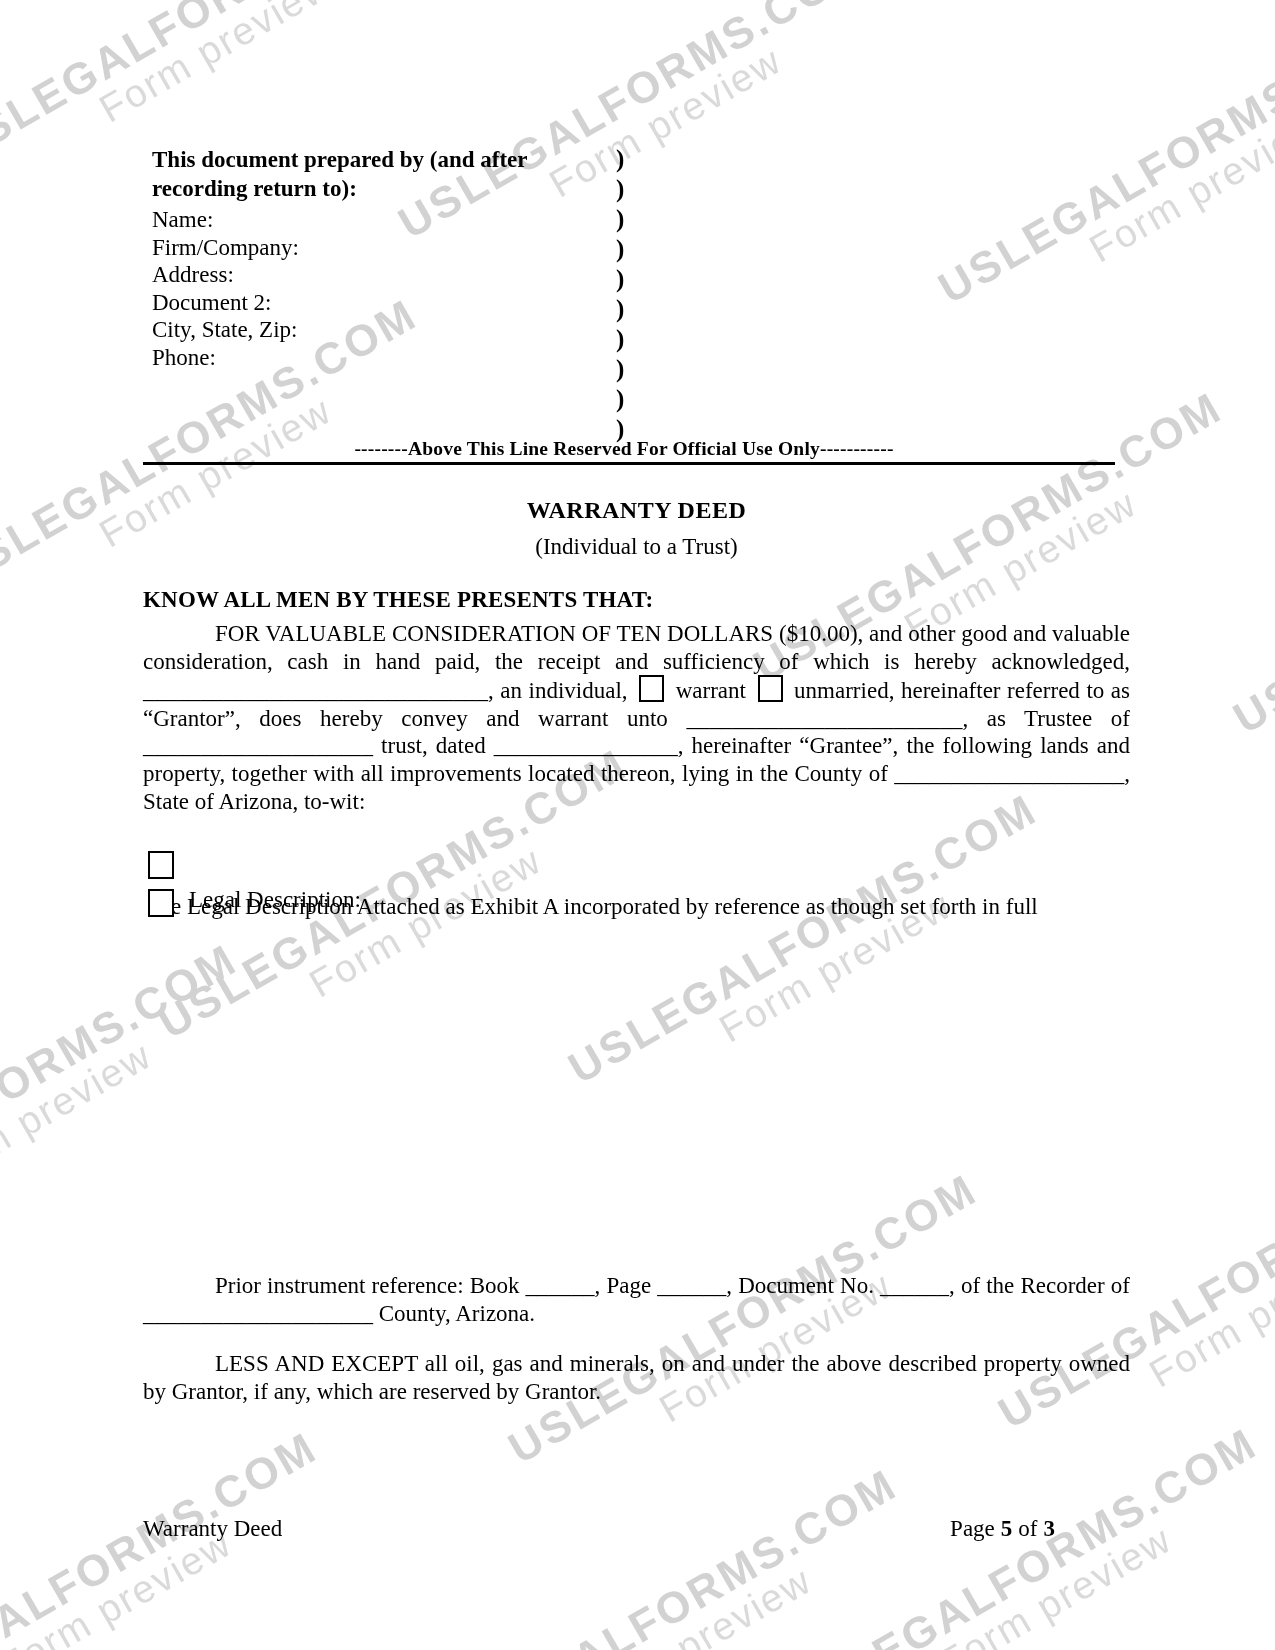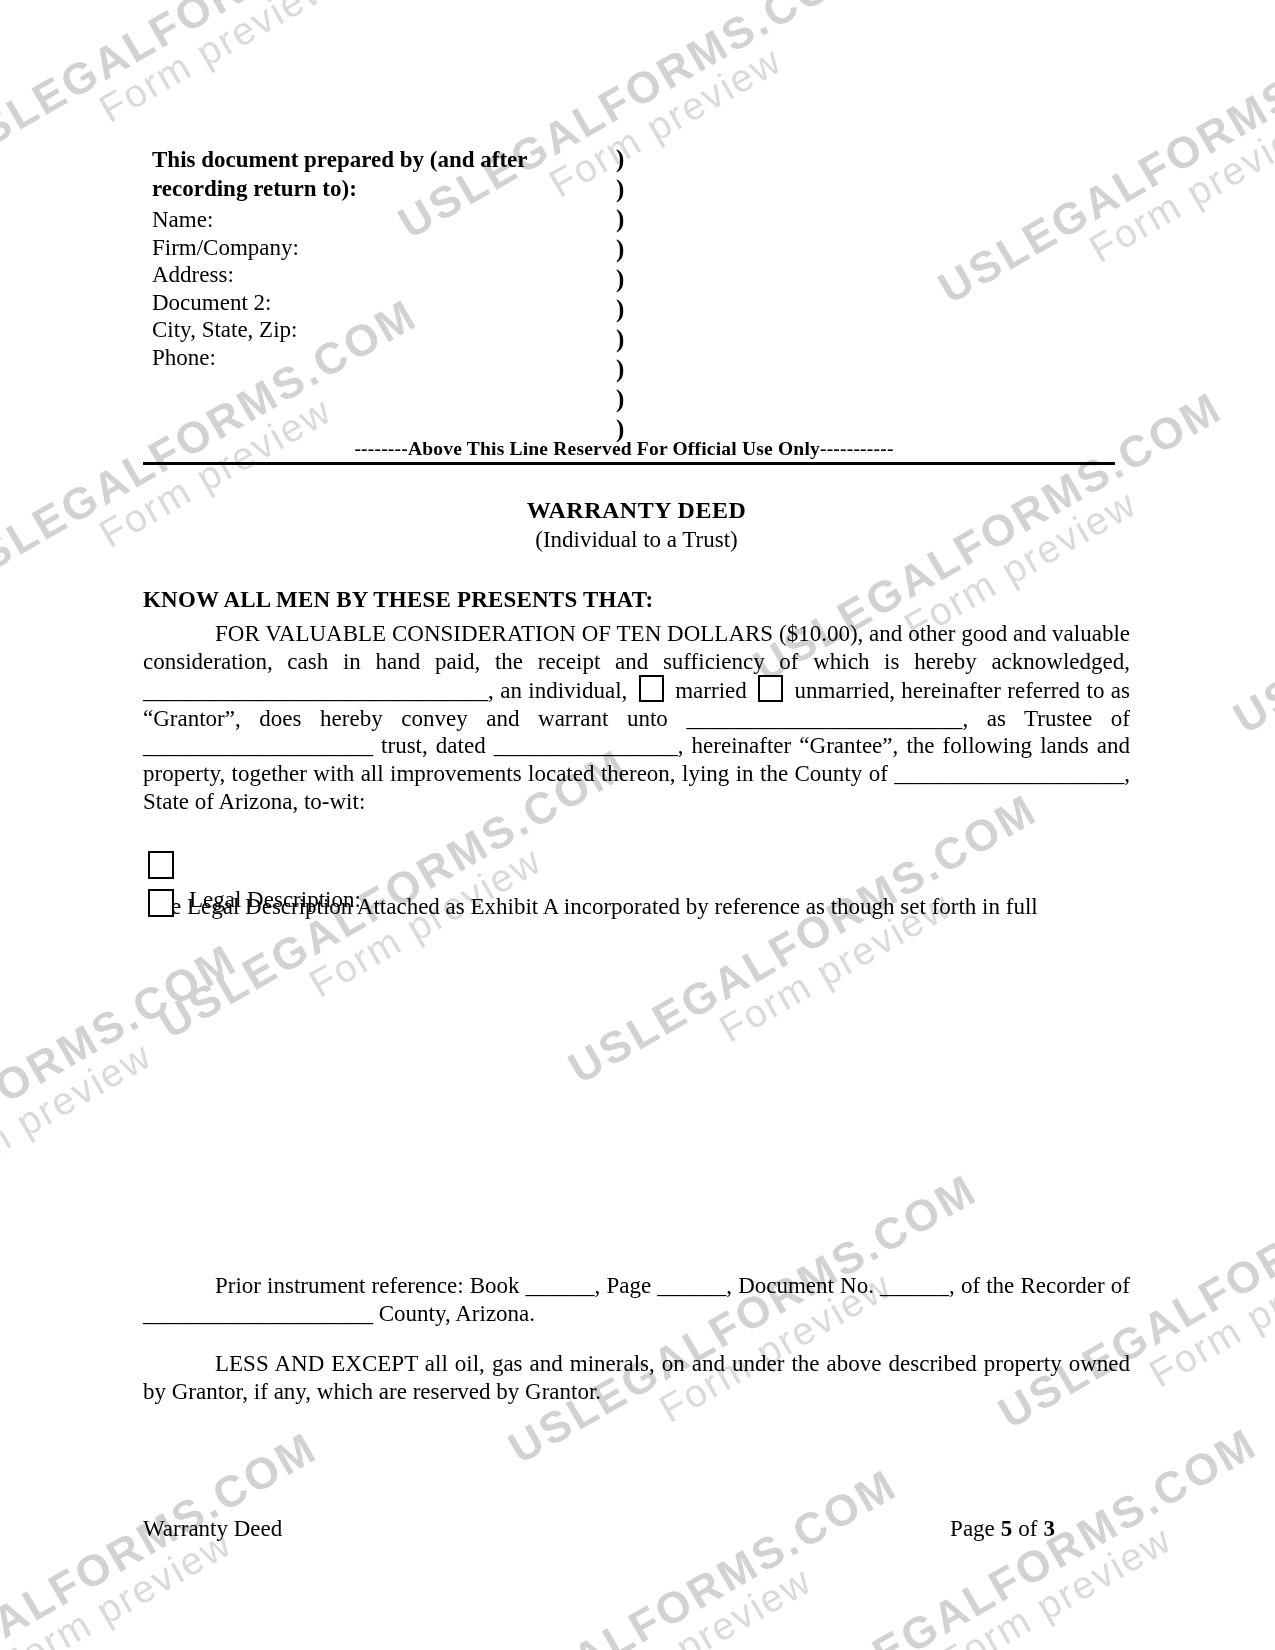--- a/index.html
+++ b/index.html
@@ -41,21 +41,21 @@
   
   .content{position:absolute;inset:0;z-index:1;}
   .abs{position:absolute;}
   .prepared{left:152px;top:145px;width:475px;font-size:23px;line-height:27.5px;}
   .prepared .hd{font-weight:bold;line-height:29px;margin-bottom:3px;}
   .paren-col{left:616px;top:144px;font-size:25px;line-height:30px;font-weight:bold;}
   .official{left:143px;top:438px;width:962px;text-align:center;font-weight:bold;font-size:19.5px;letter-spacing:0.2px;}
   .rule{left:143px;top:462px;width:972px;height:3px;background:#000;}
   .title-block{left:143px;top:497px;width:987px;text-align:center;}
   .title{font-size:24px;font-weight:bold;letter-spacing:0.5px;}
-  .subtitle{font-size:23px;margin-top:3px;}
+  .subtitle{font-size:23px;margin-top:10px;}
   .opening{left:143px;top:587px;font-size:23px;font-weight:bold;letter-spacing:0.2px;}
   .para{left:143px;top:620px;width:987px;font-size:23px;line-height:27.6px;text-align:justify;}
   .indent{text-indent:72px;}
   .cb-inline{
     display:inline-block;width:21px;height:23px;border:2px solid #000;
     vertical-align:-4px;margin:0 5px;background:#fff;
   }
   .legal-row{left:148px;display:flex;align-items:flex-start;gap:15px;font-size:23px;}
   .legal-row .cbx{flex:0 0 auto;width:22px;height:24px;border:2px solid #000;margin-top:2px;background:#fff;}
   .row1{top:849px;flex-direction:column;}
@@ -159,21 +159,21 @@
     <div class="abs title-block">
       <div class="title">WARRANTY DEED</div>
       <div class="subtitle">(Individual to a Trust)</div>
     </div>
 
     <div class="abs opening">KNOW ALL MEN BY THESE PRESENTS THAT:</div>
 
     <div class="abs para indent">
       <span>FOR VALUABLE CONSIDERATION OF TEN DOLLARS ($10.00), and other good and valuable consideration, cash in hand paid, the receipt and sufficiency of which is hereby acknowledged, ______________________________, an individual,</span>
       <span class="cb-inline"></span>
-      <span>married</span>
+      <span>warrant</span>
       <span class="cb-inline"></span>
       <span>unmarried,</span>
       <span>hereinafter referred to as “Grantor”, does hereby convey and warrant unto ________________________, as Trustee of ____________________ trust, dated ________________, hereinafter “Grantee”, the following lands and property, together with all improvements located thereon, lying in the County of ____________________, State of Arizona, to-wit:</span>
     </div>
 
     <div class="abs legal-row row1">
       <span class="cbx"></span>
       <span>See Legal Description Attached as Exhibit A incorporated by reference as though set forth in full</span>
     </div>
     <div class="abs legal-row row2">

